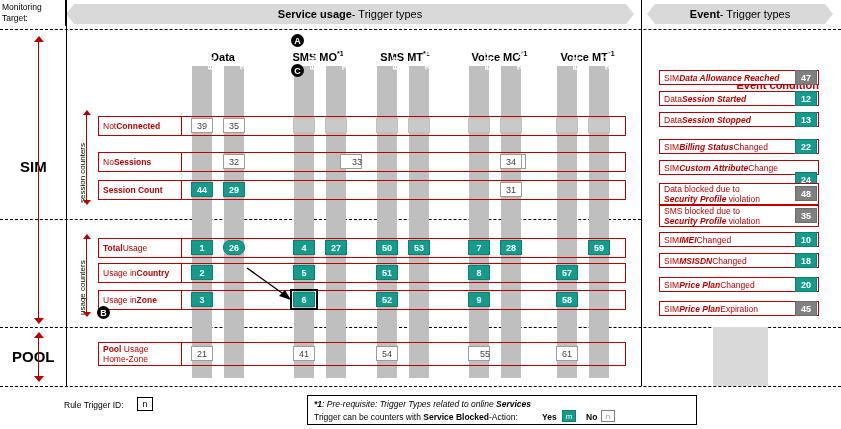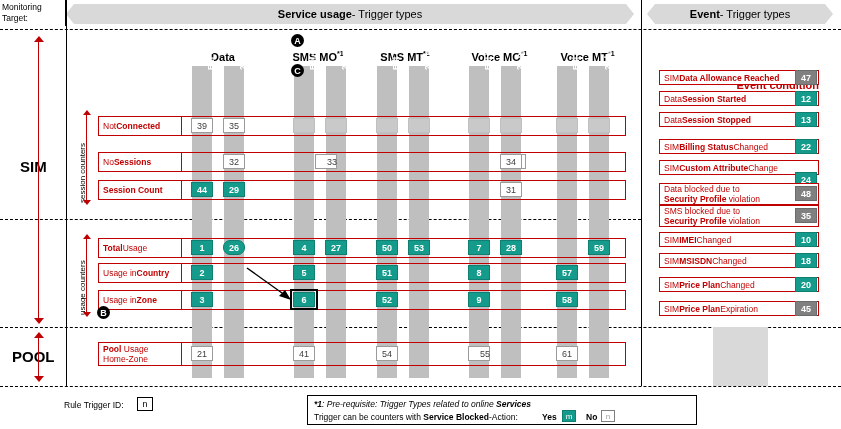--- a/index.html
+++ b/index.html
@@ -72,21 +72,21 @@
     transform:rotate(-90deg);transform-origin:left top;white-space:nowrap;
   }
   
   .evt{
     position:absolute;left:659px;width:160px;height:15px;
     border:1px solid #c00000;box-sizing:border-box;background:#fff;
     font-size:8.5px;color:#c00000;display:flex;align-items:center;
     padding-left:4px;
   }
   .evt.two{height:22px;align-items:center;line-height:10px;}
-  .evt b{font-weight:bold;}
+  .evt b{font-weight:bold;font-style:italic;}
   .evtnum{
     position:absolute;left:795px;width:22px;height:15px;
     background:#149b8b;color:#fff;font-weight:bold;font-size:9px;
     display:flex;align-items:center;justify-content:center;
     border:1px solid #0f7f72;box-sizing:border-box;
   }
   .evtnum.grey{background:#808080;border-color:#6b6b6b;}
   
   .footer-box{
     position:absolute;border:1px solid #000;box-sizing:border-box;background:#fff;
@@ -251,21 +251,21 @@
 <div class="cell ghost" style="left:293px;top:118px;"></div>
 <div class="cell ghost" style="left:325px;top:118px;"></div>
 <div class="cell ghost" style="left:376px;top:118px;"></div>
 <div class="cell ghost" style="left:408px;top:118px;"></div>
 <div class="cell ghost" style="left:468px;top:118px;"></div>
 <div class="cell ghost" style="left:500px;top:118px;"></div>
 <div class="cell ghost" style="left:556px;top:118px;"></div>
 <div class="cell ghost" style="left:588px;top:118px;"></div>
 
 <div class="cell white" style="left:223px;top:154px;">32</div>
-<div class="cell white" style="left:315px;top:154px;padding-left:12px;">33</div>
+<div class="cell white" style="left:340px;top:154px;padding-left:12px;">33</div>
 <div class="cell white" style="left:468px;top:154px;margin-left:36px;">38</div>
 <div class="cell white" style="left:500px;top:154px;">34</div>
 
 <div class="cell teal" style="left:191px;top:182px;">44</div>
 <div class="cell teal" style="left:223px;top:182px;">29</div>
 <div class="cell white" style="left:500px;top:182px;">31</div>
 
 <div class="cell teal" style="left:191px;top:240px;">1</div>
 <div class="cell teal" style="left:223px;top:240px;border-radius:7px;">26</div>
 <div class="cell teal" style="left:293px;top:240px;">4</div>

